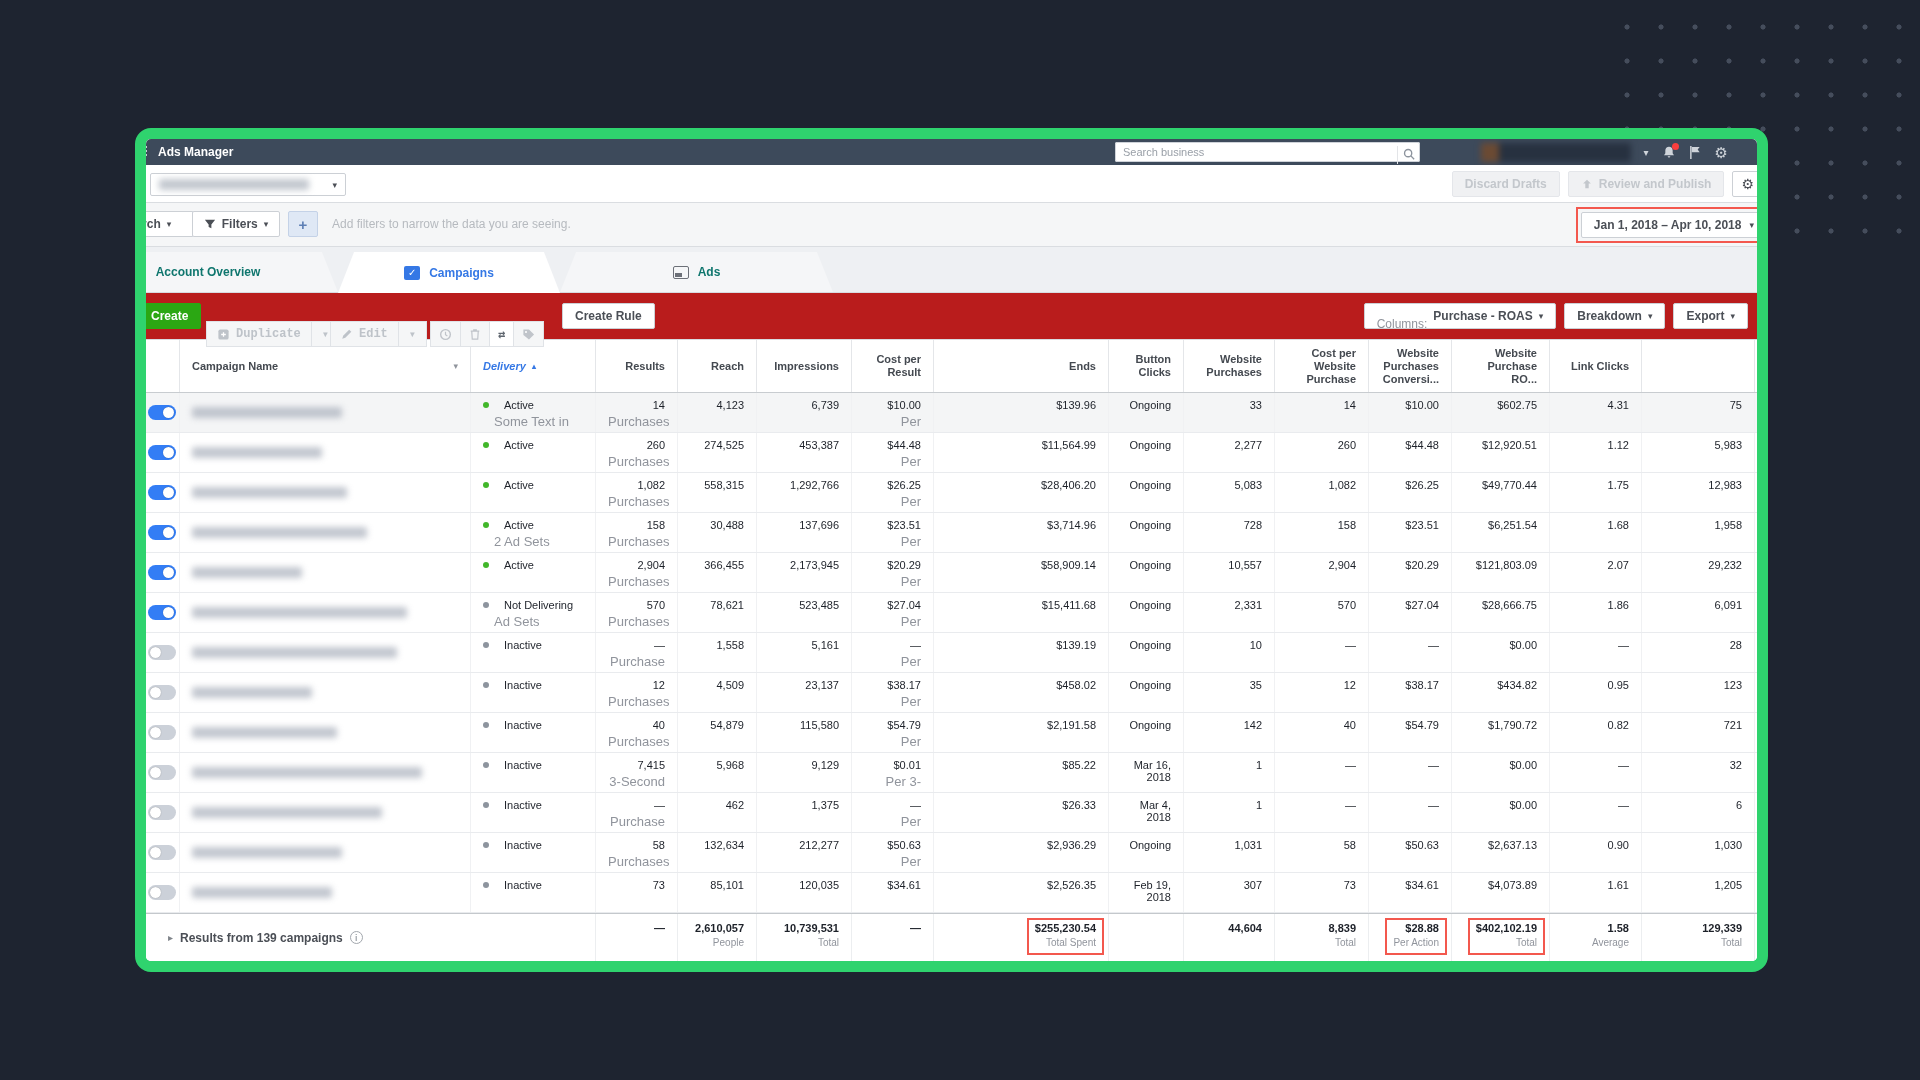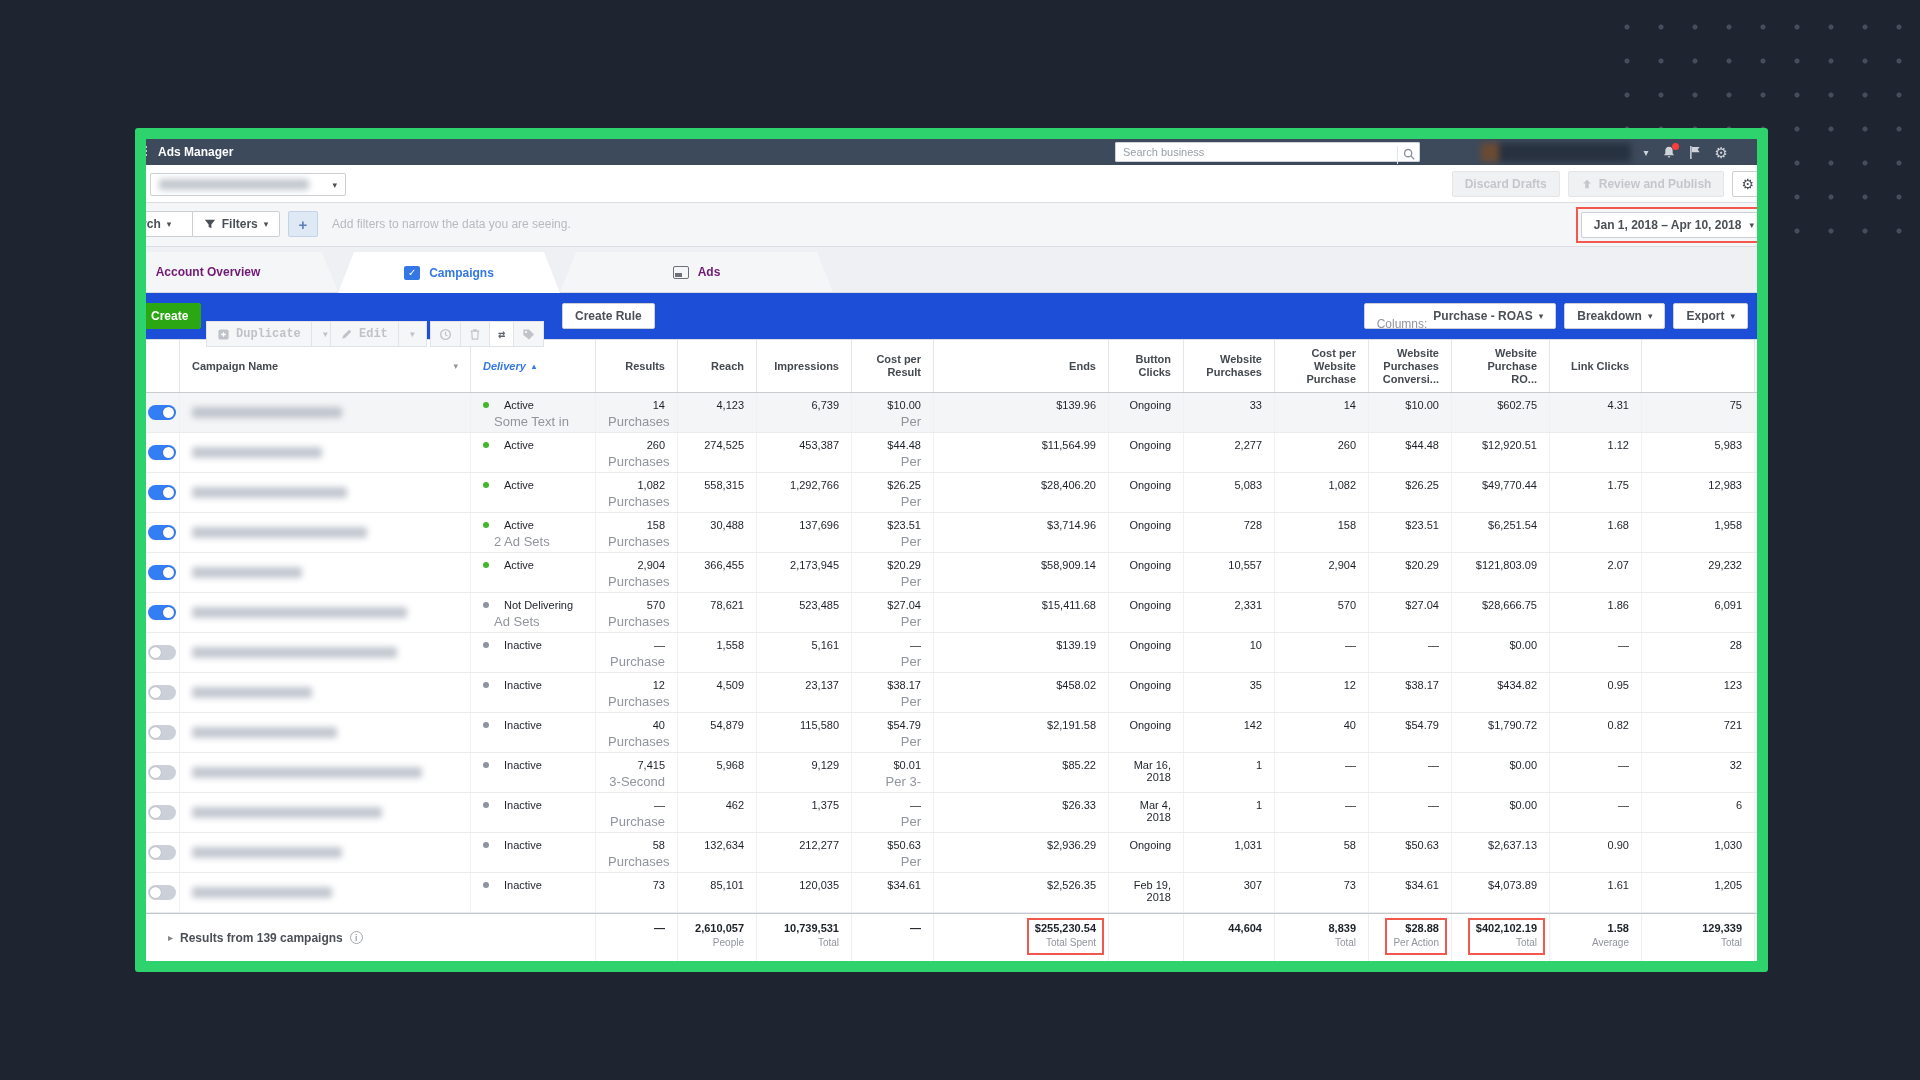--- a/index.html
+++ b/index.html
@@ -6,21 +6,21 @@
     background:#1e2430;font-family:"Liberation Sans","DejaVu Sans",sans-serif;}
   *{box-sizing:border-box;}
 
   
   .dots{position:absolute;top:10px;right:12px;width:298px;height:238px;z-index:0;
     background-image:radial-gradient(circle,#454d5c 2.3px,transparent 2.8px);
     background-size:34px 34px;}
 
   
   .frame{position:absolute;left:135px;top:128px;width:1633px;height:844px;z-index:2;
-    border:11px solid #2fd36e;border-radius:3px;background:#fff;overflow:hidden;}
+    border:11px solid #2fd36e;border-radius:16px;background:#fff;overflow:hidden;}
   .screen{position:absolute;left:-28px;top:0;width:1690px;height:822px;background:#fff;}
 
   
   .navbar{position:relative;height:26px;background:#3d4a5b;}
   .hamburger{position:absolute;left:16px;top:7px;width:13px;}
   .hamburger i{display:block;height:2px;background:#c9ced5;margin-bottom:2px;}
   .nav-title{position:absolute;left:40px;top:6px;color:#fff;font-size:12px;font-weight:bold;}
   .nav-search{position:absolute;left:997px;top:3px;width:305px;height:20px;background:#fff;border-radius:2px;}
   .nav-search input{width:100%;height:100%;border:1px solid #cfd3d9;border-radius:2px;font-size:11px;
     padding:0 24px 0 7px;color:#1d2129;font-family:inherit;}
@@ -56,36 +56,36 @@
     background:#dfe8f5;color:#5d7fb5;font-size:15px;font-weight:bold;line-height:24px;text-align:center;}
   .filter-ph{position:absolute;left:214px;top:14px;font-size:12px;color:#b6babf;}
   .red-annot{position:absolute;right:36px;top:4px;border:2px solid #f3584e;padding:3px;}
   .date-btn .caret{font-size:9px;margin-left:2px;}
 
   
   .tabbar{position:relative;height:46px;background:#eef0f3;border-bottom:1px solid #d8dbe0;
     display:flex;align-items:flex-end;}
   .tab{height:40px;display:flex;align-items:center;justify-content:center;gap:9px;
     clip-path:polygon(16px 0,calc(100% - 16px) 0,100% 100%,0 100%);
-    background:#f5f6f8;font-weight:bold;font-size:12px;color:#701a75;
+    background:#f5f6f8;font-weight:bold;font-size:12px;color:#0f766e;
     filter:drop-shadow(0 0 1px rgba(0,0,0,.15));}
   .tab.active{background:#fff;color:#3578e5;height:41px;margin-bottom:-1px;}
   .t-ao{width:260px;margin-left:-40px;}
   .t-camp{width:222px;}
   .t-adsets{width:352px;}
   .t-ads{width:273px;}
   .camp-ic{width:16px;height:14px;background:#3578e5;border-radius:2px;color:#fff;font-size:10px;
     display:flex;align-items:center;justify-content:center;font-weight:bold;}
   .grid-ic{display:grid;grid-template-columns:6px 6px;grid-gap:2px;}
   .grid-ic i{width:6px;height:6px;border:1.5px solid #6c7078;display:block;}
   .card-ic{width:16px;height:13px;border:1.5px solid #6c7078;border-radius:2px;position:relative;}
   .card-ic:after{content:"";position:absolute;left:1px;bottom:1px;width:7px;height:4px;background:#6c7078;}
 
   
-  .toolbar{position:relative;height:46px;background:#1d4ed8;}
+  .toolbar{position:relative;height:46px;background:#b91c1c;}
   .create-btn{position:absolute;left:20px;top:10px;background:#2ba713;border-color:#2ba713;color:#fff;}
   .group{position:absolute;top:28px;display:inline-flex;font-family:Liberation Mono, monospace;}
   .group .seg{height:26px;border:1px solid #e0e3e7;background:#f5f6f7;color:#bec3c9;font-size:12px;font-weight:bold;
     display:inline-flex;align-items:center;gap:6px;padding:0 10px;}
   .group .seg + .seg{border-left:none;}
   .g-dupe{left:88px;} .g-edit{left:212px;} .g-icons{left:312px;}
   .g-icons .seg{padding:0 8px;color:#c0c4ca;}
   .g-icons .seg.on{background:#fff;color:#606770;}
   .caret-seg{font-size:9px;padding:0 8px;}
   .create-rule{position:absolute;left:444px;top:10px;}

